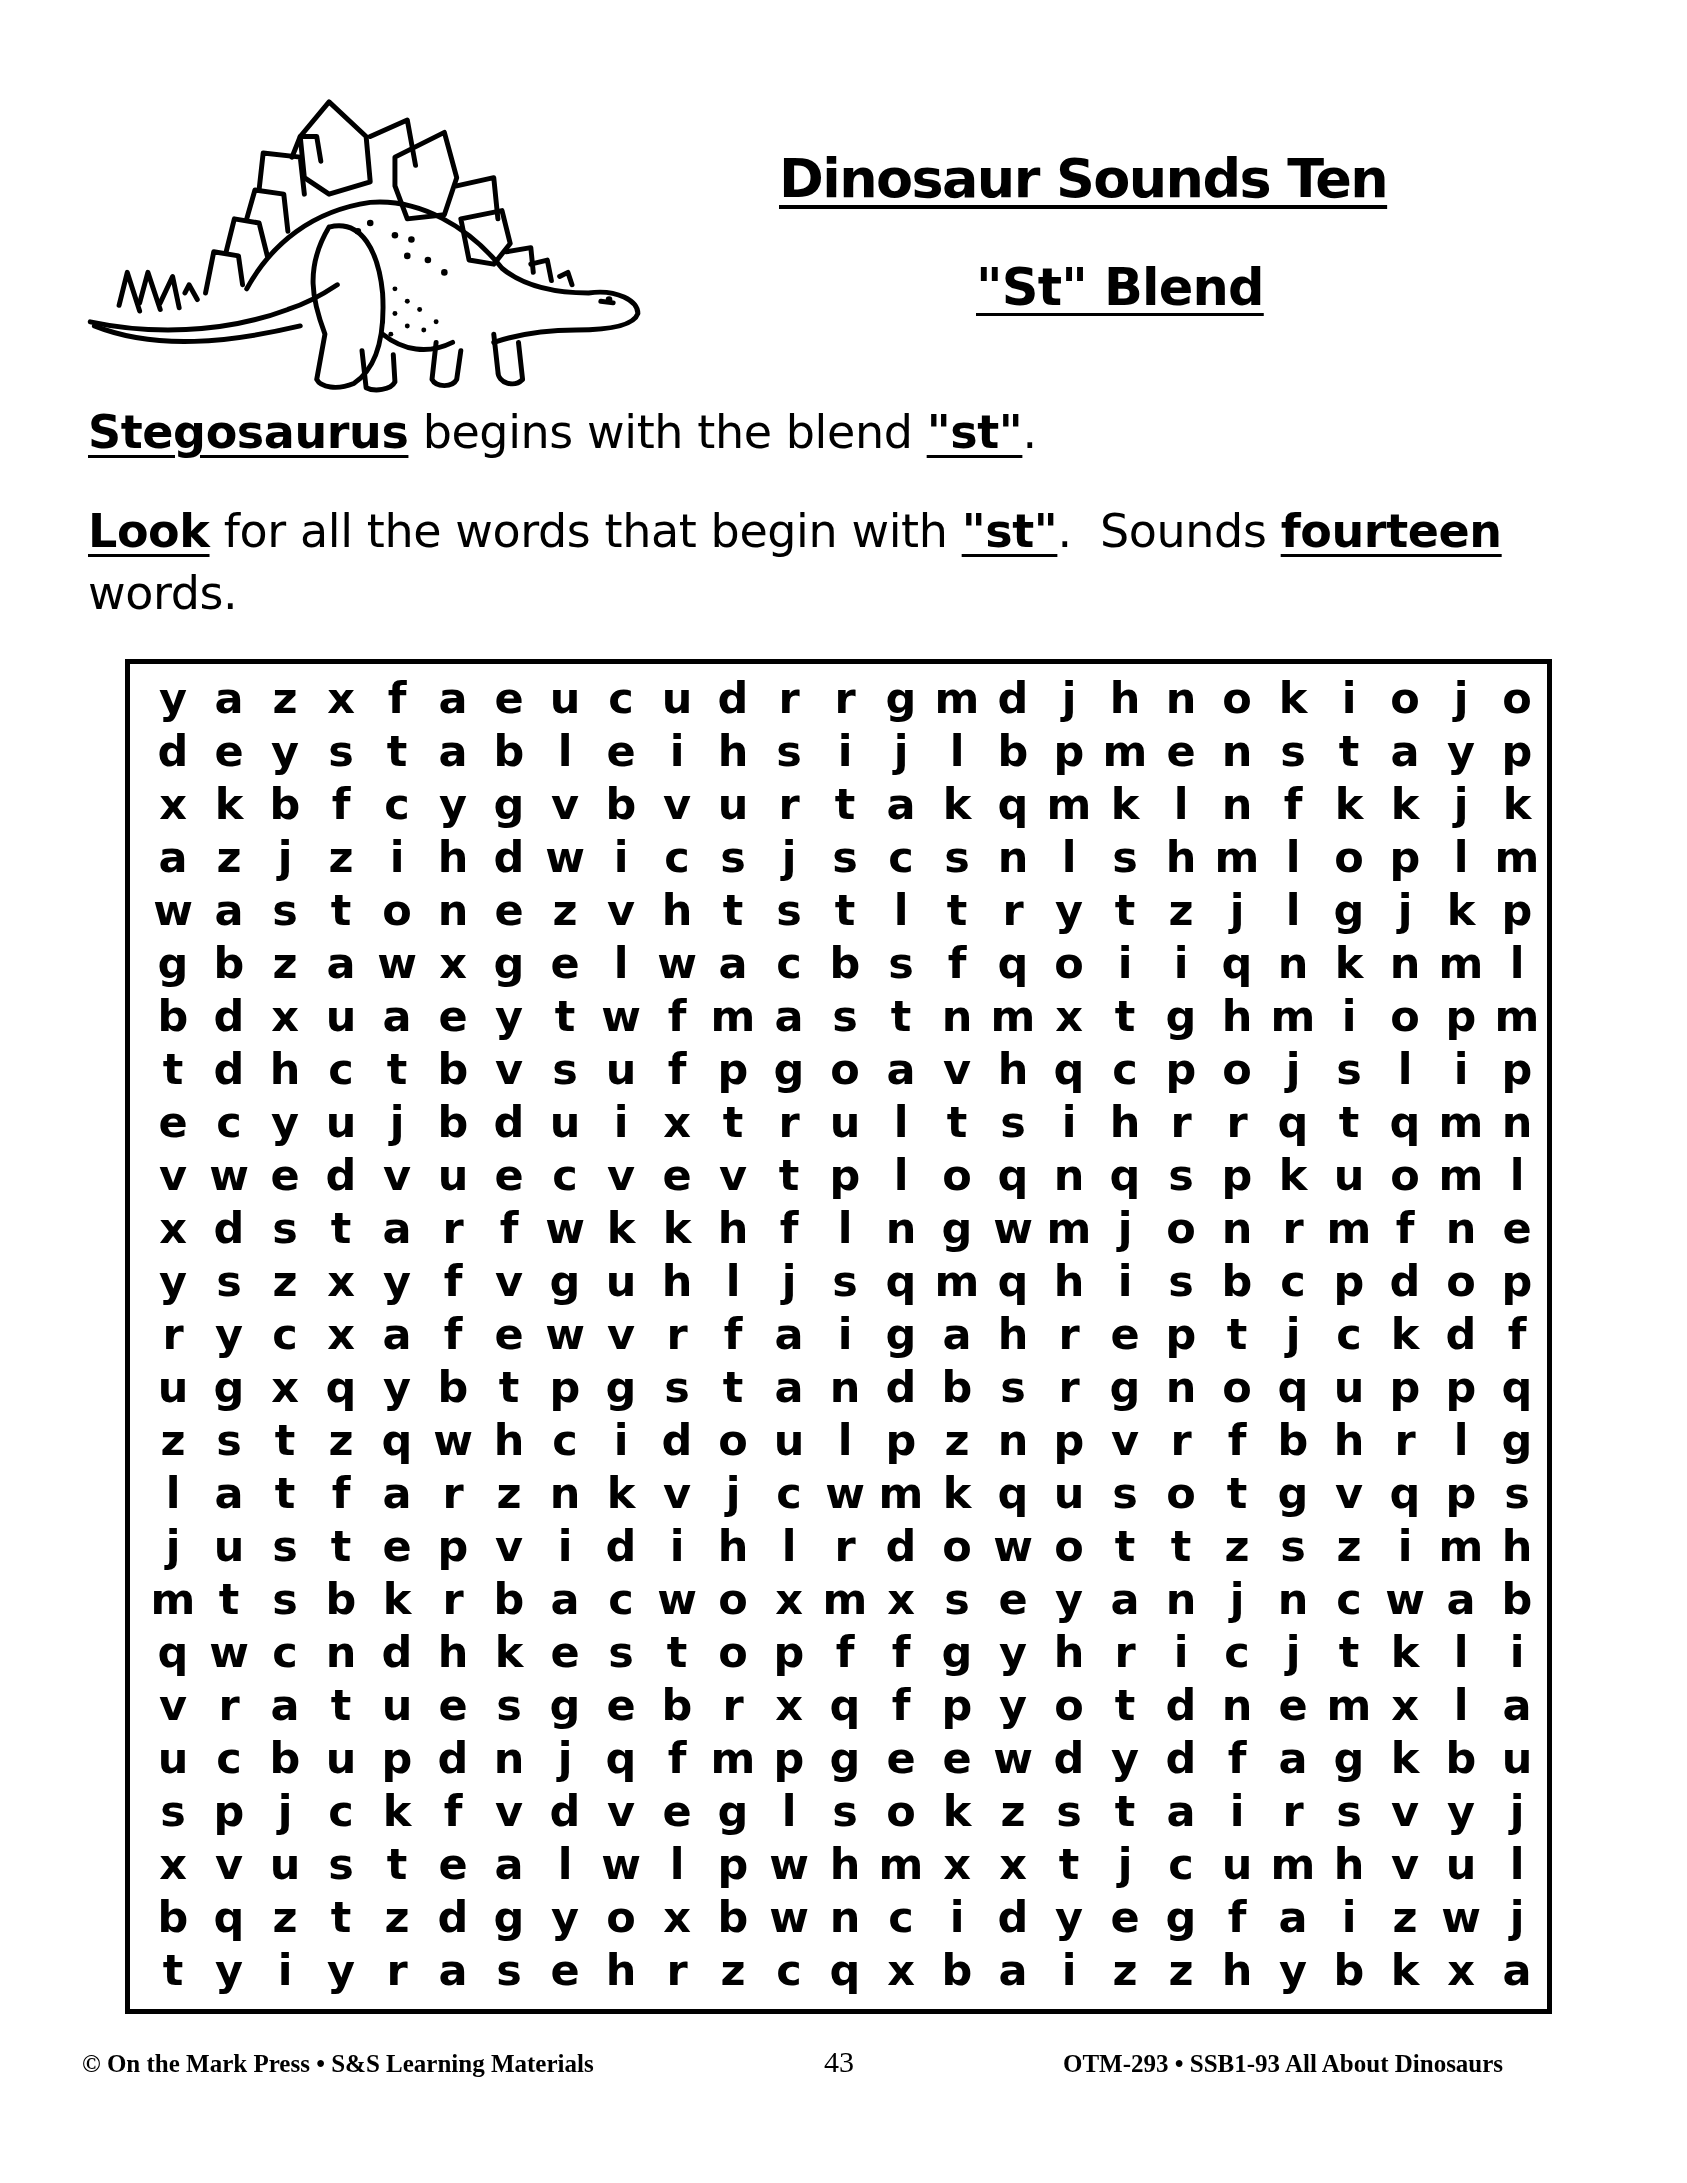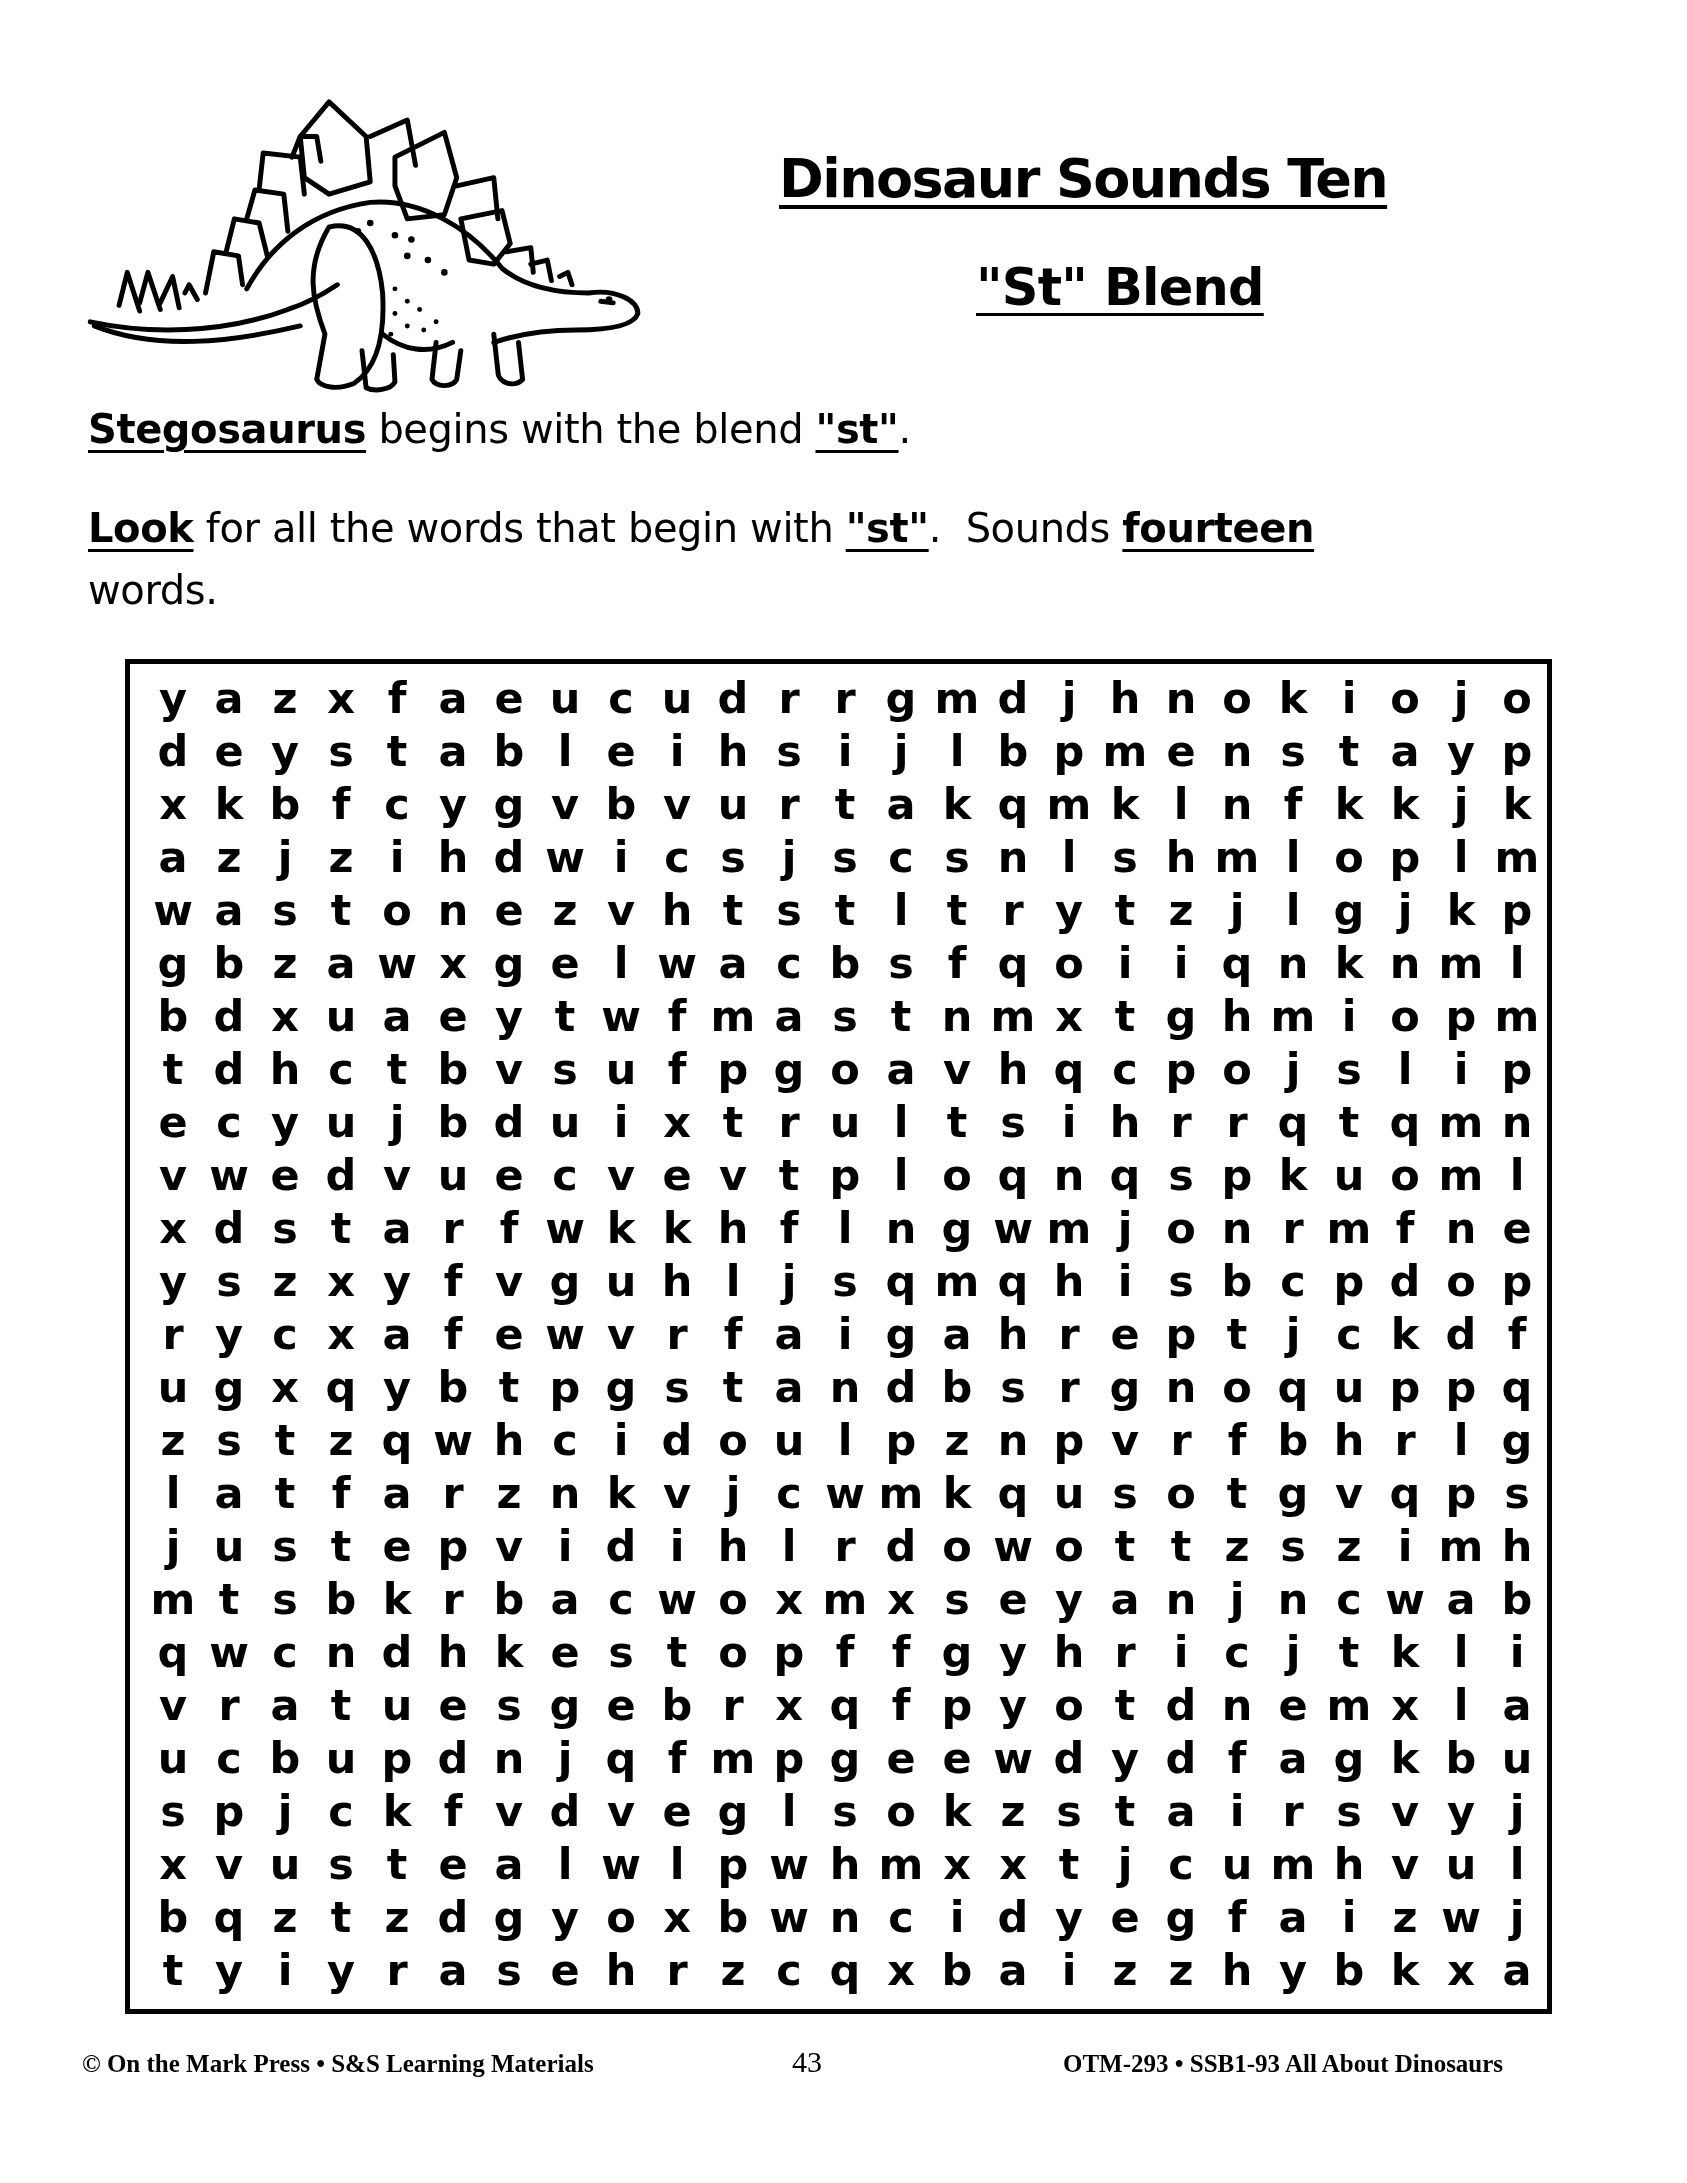--- a/index.html
+++ b/index.html
@@ -14,21 +14,21 @@
     letter-spacing: -1.6px; line-height: 1; white-space: nowrap;
     text-decoration: underline; text-decoration-thickness: 4.1px; text-underline-offset: 8.2px;
   }
   .subtitle {
     position: absolute; left: 976px; top: 262px;
     font-family: "DejaVu Sans", sans-serif; font-weight: bold; font-size: 51px;
     letter-spacing: -0.8px; line-height: 1; white-space: nowrap;
     text-decoration: underline; text-decoration-thickness: 3.3px; text-underline-offset: 8.2px;
   }
   .line {
-    position: absolute; left: 88px; font-size: 40px; line-height: 1.2;
+    position: absolute; left: 88px; font-size: 46px; line-height: 1.2;
     font-family: "DejaVu Sans", sans-serif; white-space: nowrap; letter-spacing: -0.4px;
   }
   .line b { font-weight: bold; text-decoration: underline; text-decoration-thickness: 3.3px; text-underline-offset: 6.6px; }
   .line1 { top: 405px; }
   .line2 { top: 504px; }
   .line3 { top: 566px; }
   .grid-box {
     position: absolute; left: 125px; top: 659px; width: 1417px; height: 1345px;
     border: 5.8px solid #000; box-sizing: content-box;
   }
@@ -38,21 +38,21 @@
   }
   .cell {
     display: flex; align-items: center; justify-content: center;
     font-family: "DejaVu Sans", sans-serif; font-weight: bold; font-size: 43px; line-height: 1;
   }
   .footer {
     position: absolute; top: 2050px; font-family: "Liberation Serif", "DejaVu Serif", serif;
     font-size: 25px; font-weight: bold; white-space: nowrap;
   }
   .footer-left { left: 82px; }
-  .footer-center { left: 792px; font-weight: normal; font-size: 30px; top: 2045px; }
+  .footer-center { left: 824px; font-weight: normal; font-size: 30px; top: 2045px; }
   .footer-right { left: 1063px; }
 </style>
 </head>
 <body>
 
 <svg class="dino" viewBox="0 0 680 375" fill="none" stroke="#000" stroke-width="6" stroke-linejoin="round" stroke-linecap="round">
 
   <path d="M10 285 C 80 300, 170 300, 250 270 C 275 262, 295 250, 310 240"></path>
   <path d="M15 290 C 90 320, 180 310, 265 290"></path>
 

